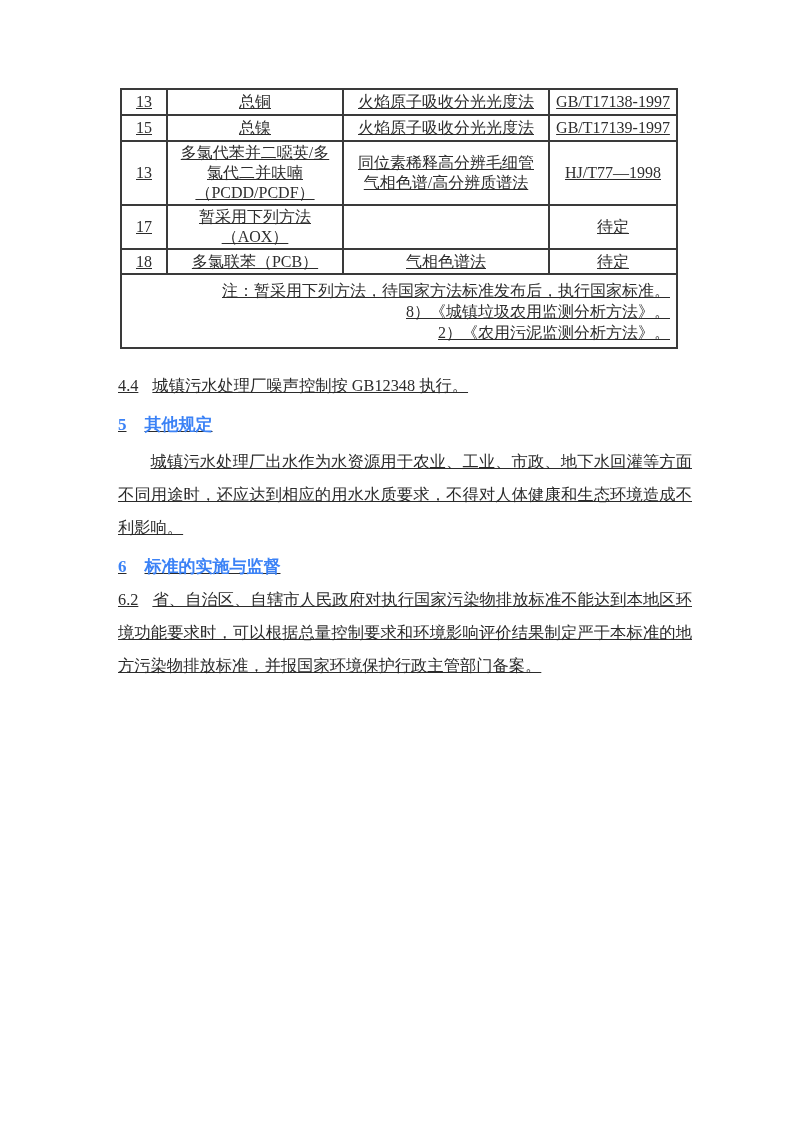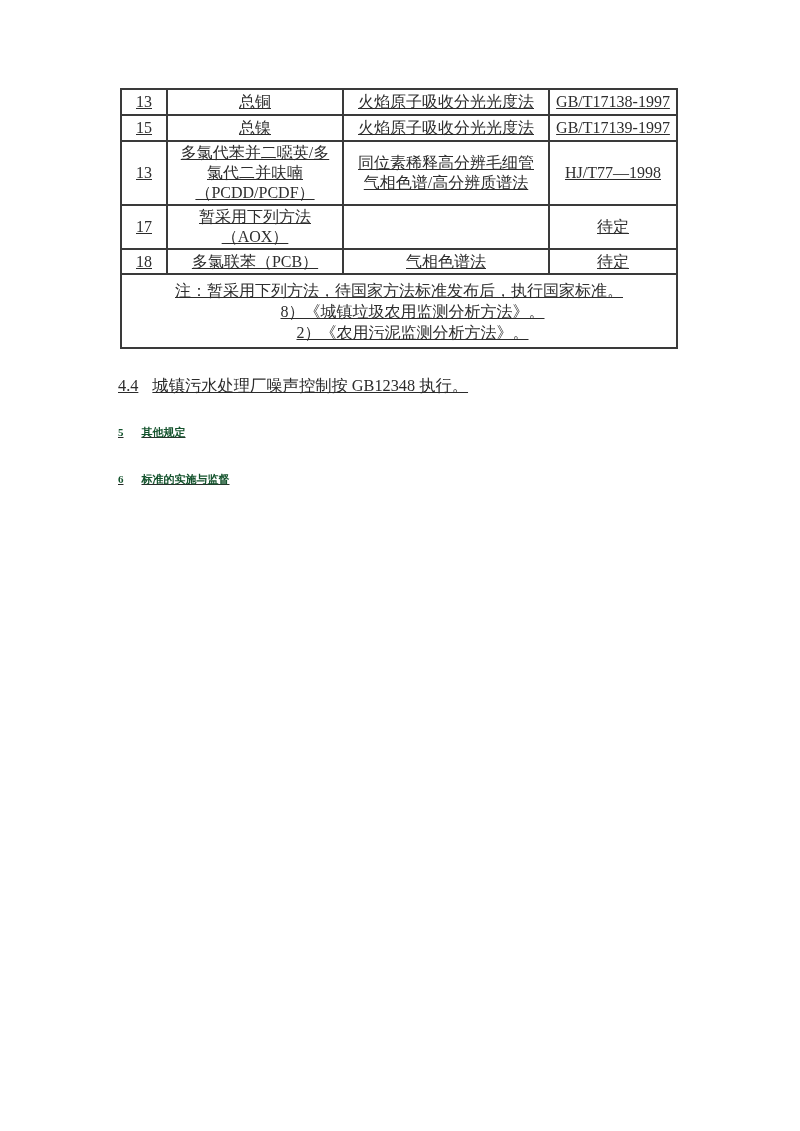--- a/index.html
+++ b/index.html
@@ -37,44 +37,44 @@
   col.c-no     { width: 46px; }
   col.c-name   { width: 176px; }
   col.c-method { width: 206px; }
   col.c-std    { width: 128px; }
   tr.h26 { height: 26px; }
   tr.h64 { height: 64px; }
   tr.h43 { height: 43px; }
   tr.h25 { height: 25px; margin-left: 8px; }
   tr.hnote { height: 62px; }
   td.note-cell {
-    text-align: center;
+    text-align: right;
     vertical-align: top;
     padding: 5px 6px 4px 6px;
     line-height: 21px;
     white-space: normal;
   }
   .note-l2 { padding-left: 27px; }
   
   .clause, .para {
     font-size: 16.3px;
     line-height: 33px;
     text-align: justify;
     margin: 0;
     color: #2b2b2b;
   }
   .clause .num { margin-right: 14px; }
   .mt-after-table { margin-top: 20px; }
   .mt-small { margin-top: 4px; }
   .heading {
-    font-size: 11px;
+    font-size: 17px;
     font-weight: bold;
     line-height: 33px;
-    margin: 14px 0 0 0;
-    color: #14532d;
+    margin: 6px 0 0 0;
+    color: #3b82f6;
   }
   .heading .num { margin-right: 18px; }
   .para.indent { text-indent: 2em; margin-top: 4px; }
 </style>
 </head>
 <body>
 
 <div class="page">
 
   <table class="mtable">
@@ -127,18 +127,20 @@
         </td>
       </tr>
     </tbody>
   </table>
 
   <p class="clause mt-after-table"><span class="num">4.4</span><span>城镇污水处理厂噪声控制按 GB12348 执行。</span></p>
 
 
   <h2 class="heading"><span class="num">5</span><span>其他规定</span></h2>
 
+  <p class="para indent">城镇污水处理厂出水作为水资源用于农业、工业、市政、地下水回灌等方面不同用途时，还应达到相应的用水水质要求，不得对人体健康和生态环境造成不利影响。</p>
 
   <h2 class="heading"><span class="num">6</span><span>标准的实施与监督</span></h2>
 
 
+  <p class="clause"><span class="num">6.2</span><span>省、自治区、自辖市人民政府对执行国家污染物排放标准不能达到本地区环境功能要求时，可以根据总量控制要求和环境影响评价结果制定严于本标准的地方污染物排放标准，并报国家环境保护行政主管部门备案。</span></p>
 
 </div>
 
 </body></html>

